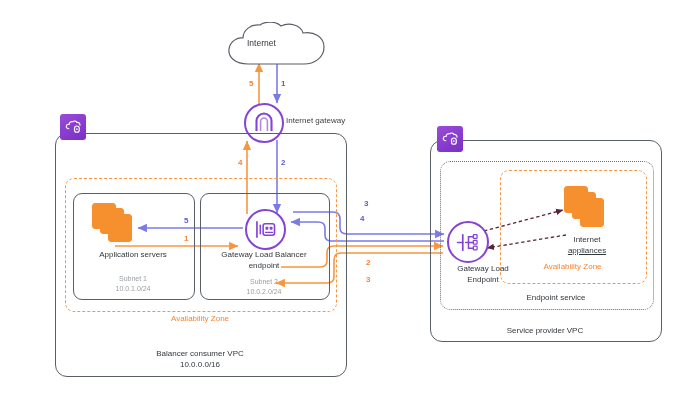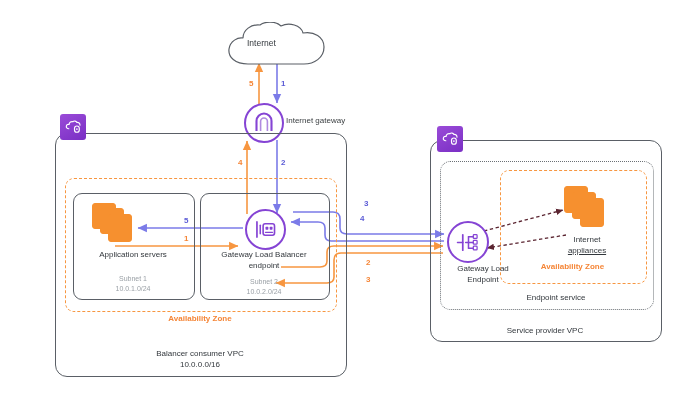--- a/index.html
+++ b/index.html
@@ -8,21 +8,21 @@
     font-family:"Liberation Sans", sans-serif;
     overflow:hidden;
   }
   #canvas{position:relative;width:691px;height:398px;}
   #wires{position:absolute;left:0;top:0;width:691px;height:398px;pointer-events:none;}
 
   
   .lbl{position:absolute;color:#3c4043;font-size:8px;line-height:10px;text-align:center;white-space:nowrap;}
   .lbl.dark{color:#32373c;}
   .subnet{position:absolute;color:#9aa0a6;font-size:7px;line-height:9px;text-align:center;white-space:nowrap;}
-  .az-label{position:absolute;color:#f58536;font-size:8px;line-height:10px;font-weight:bold;text-align:center;white-space:nowrap;}
+  .az-label{position:absolute;color:#f58536;font-size:8px;line-height:10px;font-weight:normal;text-align:center;white-space:nowrap;}
   .num{position:absolute;font-size:8px;font-weight:bold;line-height:9px;}
   .num.p{color:#5b5bd6;}
   .num.o{color:#f58536;}
 
   
   .vpc{position:absolute;border:1.2px solid #5a5f66;border-radius:12px;background:transparent;}
   .az-box{position:absolute;border:1.2px dashed #f79640;border-radius:9px;background:transparent;}
   .subnet-box{position:absolute;border:1.1px solid #5a5f66;border-radius:9px;background:transparent;}
   .epsvc{position:absolute;border:1.4px dotted #6b7075;border-radius:10px;background:transparent;}
 

